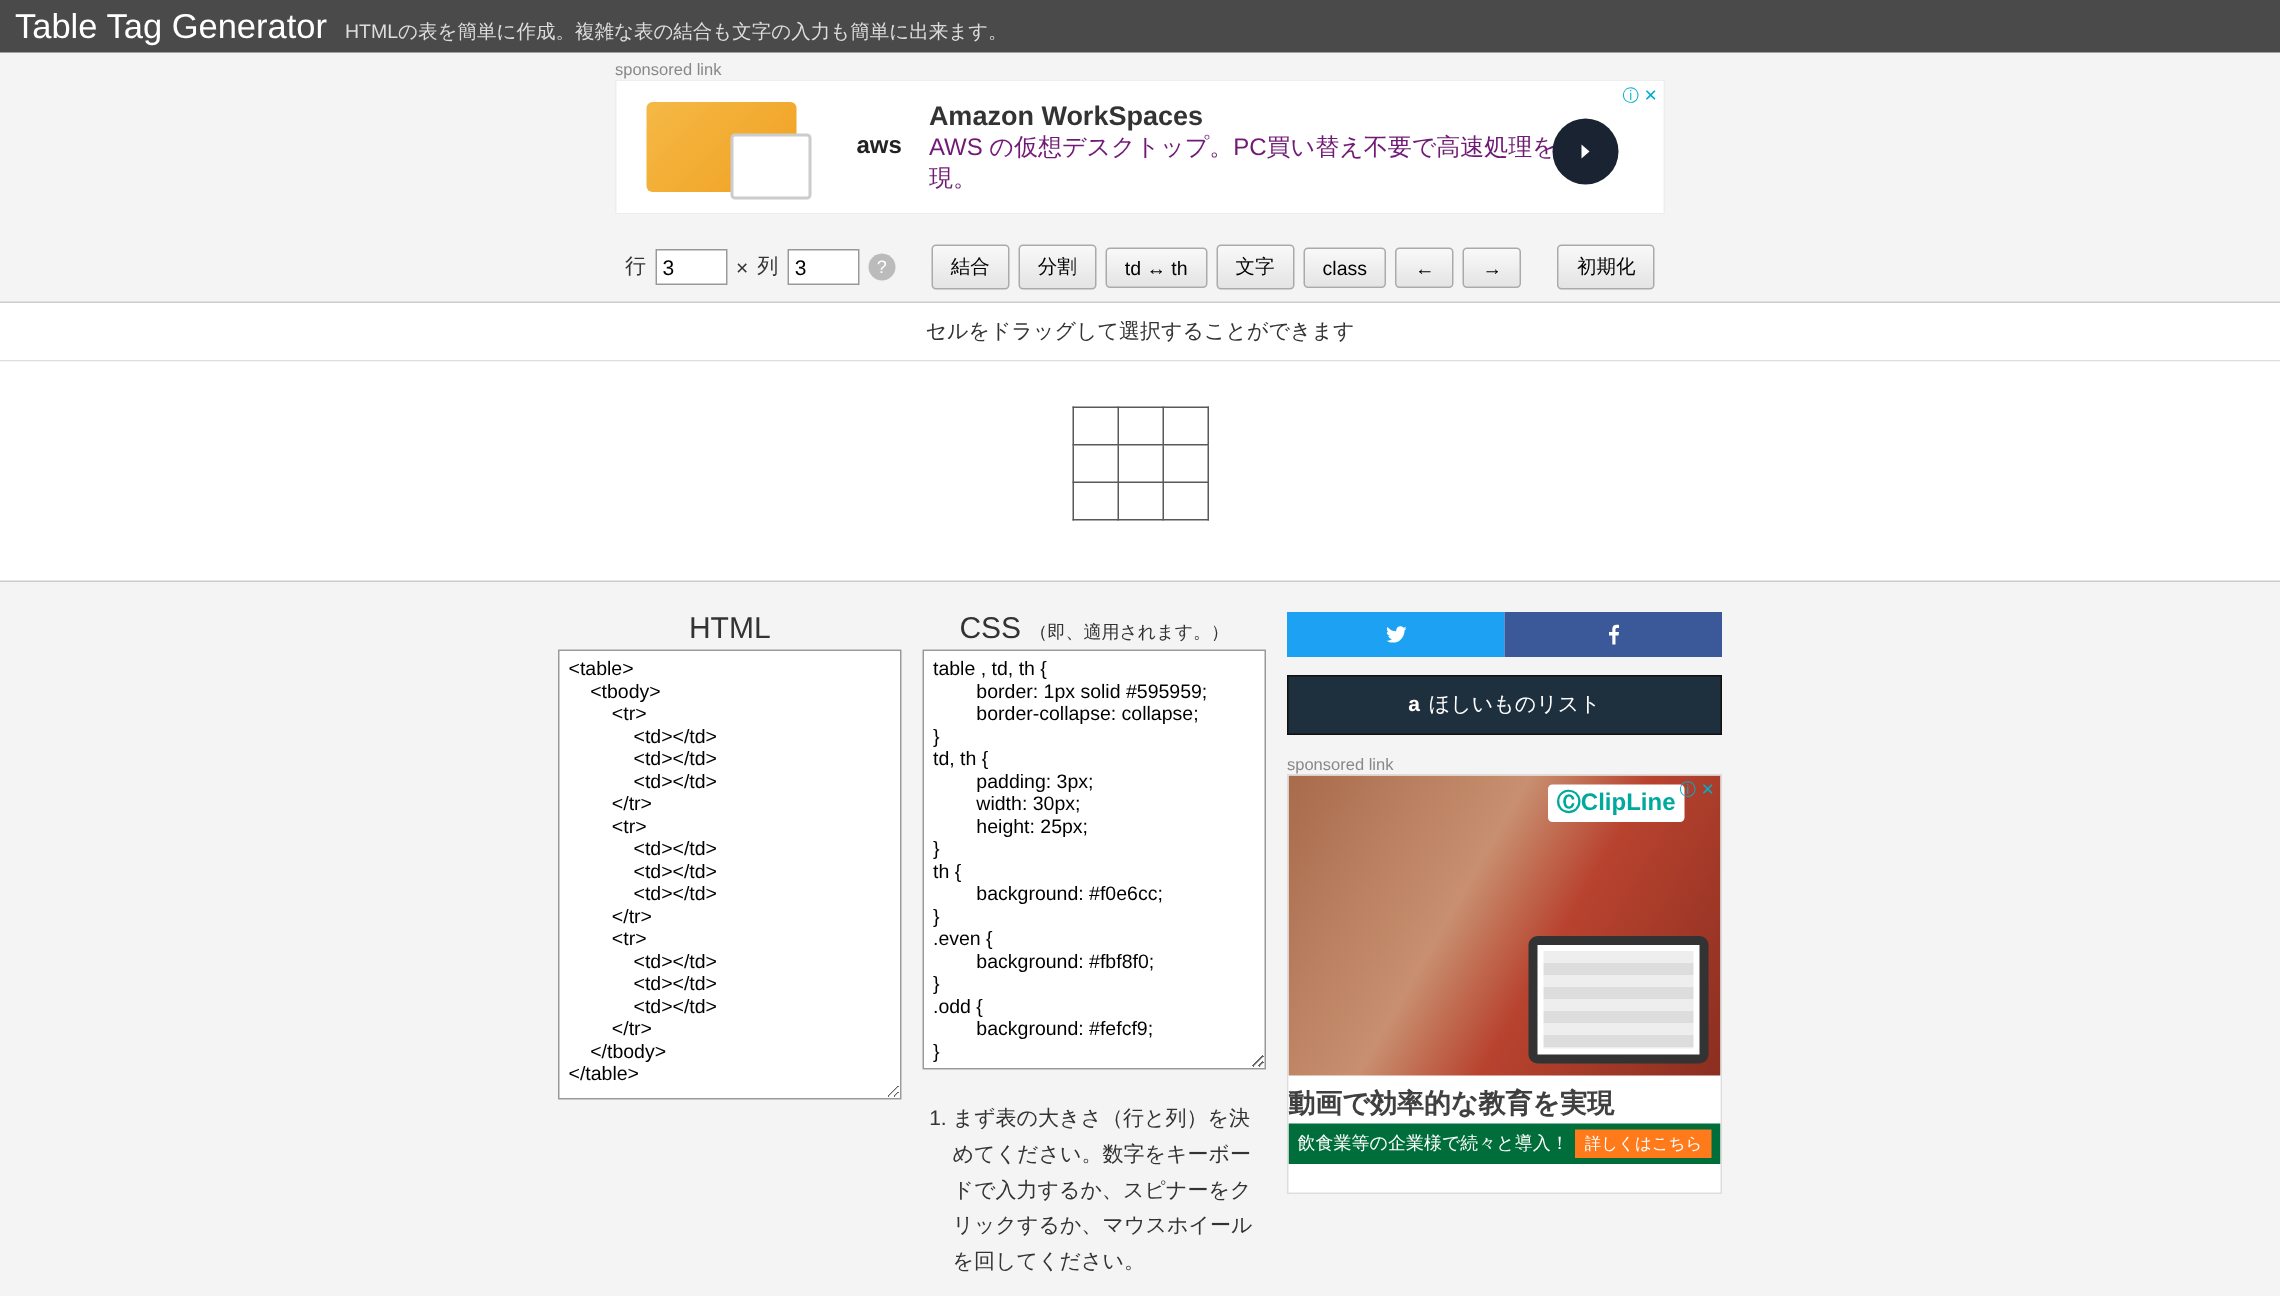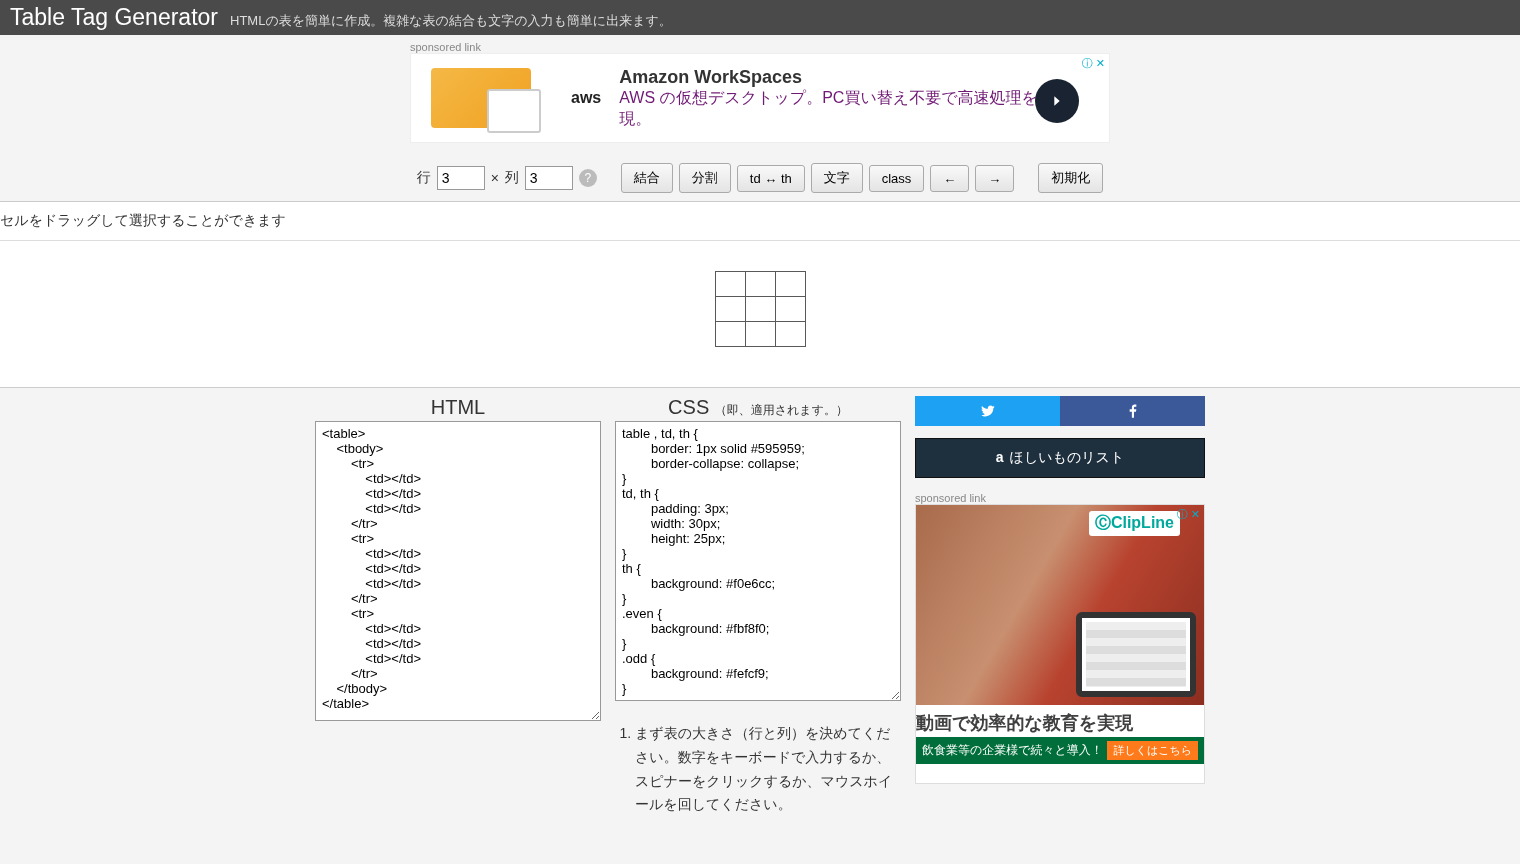--- a/index.html
+++ b/index.html
@@ -18,25 +18,25 @@
 .ad-top .arrow{position:absolute;right:30px;top:25px;width:44px;height:44px;border-radius:50%;background:#1a2332;display:flex;align-items:center;justify-content:center;}
 .ad-top .arrow svg{width:16px;height:16px;fill:#fff;}
 .ad-top .close{position:absolute;right:4px;top:2px;font-size:11px;color:#00aecd;cursor:pointer;}
 .toolbar { width: 100%; background: #f4f4f4; border-bottom: 1px solid #ccc; padding: 10px 0 8px; margin-top: 10px; }
 .toolbar-inner { display: flex; align-items: center; justify-content: center; gap: 6px; }
 .toolbar label { font-size: 14px; }
 .toolbar input[type=text] { width: 48px; height: 24px; border: 1px solid #999; padding: 2px 4px; font-size: 14px; }
 .help { width: 18px; height: 18px; border-radius: 50%; background: #bbb; color: #fff; font-size: 12px; display: inline-flex; align-items: center; justify-content: center; cursor: pointer; }
 .btn { background: linear-gradient(#f9f9f9,#e4e4e4); border: 1px solid #aaa; border-radius: 3px; padding: 5px 12px; font-size: 13px; cursor: pointer; }
 .gap { width: 12px; }
-.hint-bar { text-align: left; padding: 10px 0; font-size: 14px; background: #fff; border-bottom: 1px solid #ddd; }
+.hint-bar { text-align: center; padding: 10px 0; font-size: 14px; background: #fff; border-bottom: 1px solid #ddd; }
 .preview-area { background: #fff; padding: 30px 0 40px; display: flex; justify-content: center; border-bottom: 1px solid #ccc;}
 .preview-table { border-collapse: collapse; }
 .preview-table td { border: 1px solid #595959; width: 30px; height: 25px; padding: 3px; cursor: pointer; }
-.lower { width: 890px; margin: 8px auto 0; display: flex; gap: 14px; align-items: flex-start; }
+.lower { width: 776px; margin: 20px auto 0; display: flex; gap: 14px; align-items: flex-start; }
 .col-html { width: 290px; }
 .col-css { width: 290px; }
 .col-right { width: 290px; }
 .sec-title { text-align: center; font-size: 20px; font-weight: normal; margin-bottom: 2px; }
 .sec-title .sub { font-size: 12px; }
 .code-box { width: 100%; height: 300px; border: 1px solid #999; font-family: Arial, sans-serif; font-size: 13px; padding: 4px 6px; resize: both; overflow: auto; background: #fff; white-space: pre; }
 .share { display: flex; width: 100%; }
 .share .tw { flex: 1; background: #1da1f2; height: 30px; display:flex;align-items:center;justify-content:center;cursor:pointer;}
 .share .fb { flex: 1; background: #3b5998; height: 30px; display:flex;align-items:center;justify-content:center;cursor:pointer;}
 .share svg{width:16px;height:16px;fill:#fff;}

